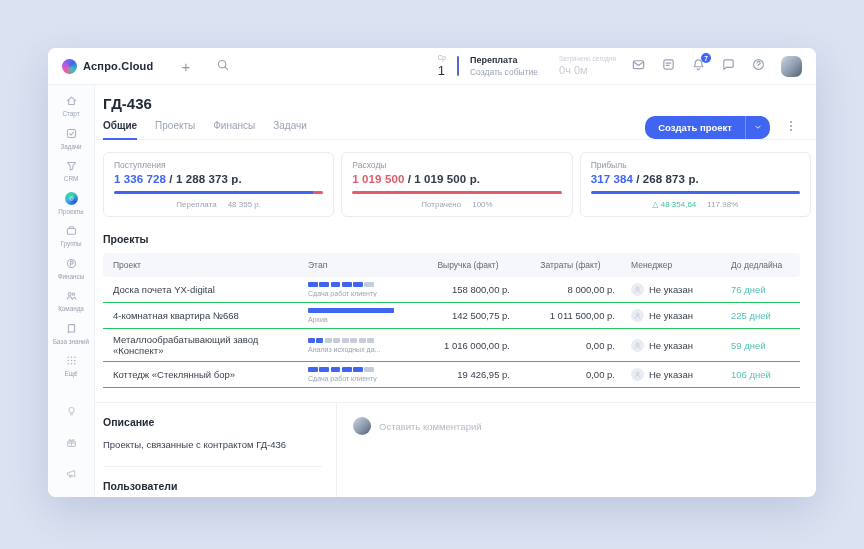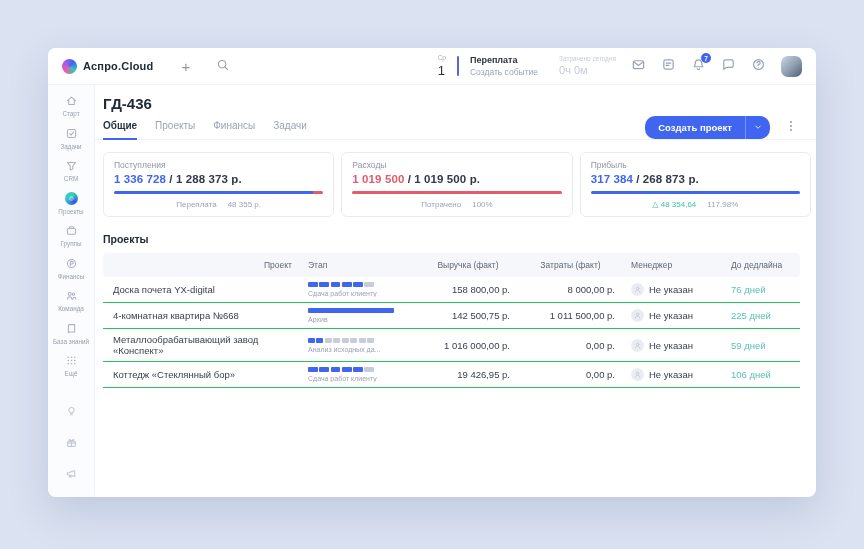--- a/index.html
+++ b/index.html
@@ -72,21 +72,21 @@
   .card-value { font-size:11.5px; font-weight:700; color:#323a49; margin-top:3px; white-space:nowrap; letter-spacing:.1px; }
   .card-bar { height:3px; border-radius:2px; margin-top:6px; display:flex; overflow:hidden; }
   .card-bar span { height:100%; }
   .card-foot { display:flex; justify-content:center; font-size:8px; color:#9aa3b5; margin-top:6px;gap:11px; }
   .card.no-bar .card-foot { margin-top:15px; }
 
   
   .sec { font-size:10.5px; font-weight:700; color:#222a37; margin:16px 16px 8px 8px; }
   table { width:calc(100% - 24px); margin:0 16px 0 8px; border-collapse:collapse; table-layout:fixed; }
   thead th { background:#f5f7fa; font-size:8.5px; font-weight:500; color:#5f6877; text-align:left; padding:7px 8px; }
-  thead th:first-child { border-radius:4px 0 0 4px; padding-left:10px;text-align:right; }
+  thead th:first-child { border-radius:4px 0 0 4px; padding-left:10px; }
   thead th:last-child { border-radius:0 4px 4px 0; }
   th.num { text-align:center; }
   tbody td { border-bottom:1px solid #22c55e; padding:5px 8px; font-size:9.5px; color:#39404e; vertical-align:middle; }
   tbody td:first-child { padding-left:10px; }
   td.num { text-align:right; white-space:nowrap; }
   .stagebar { display:flex; gap:1.5px; width:66px; height:5px; }
   .stagebar.solid { width:86px; }
   .stagebar span { flex:1; background:#c6cdda; border-radius:1px; }
   .stagebar span.f { background:#3f65f1; }
   .stagelabel { font-size:7px; color:#9aa3b5; margin-top:3px; white-space:nowrap; overflow:hidden; text-overflow:ellipsis; max-width:112px; }
@@ -479,17 +479,32 @@
                       </svg>
                     </span>
                     <span>Не указан</span>
                   </div>
                 </td>
                 <td><span class="deadline">106 дней</span></td>
               </tr>
             </tbody>
         </table>
 
+        <div class="bottom-split">
+          <div class="left-col">
+            <div class="sec2">Описание</div>
+            <div class="desc-text">Проекты, связанные с контрактом ГД-436</div>
+            <hr class="col-hr">
+            <div class="sec2">Пользователи</div>
+
+          </div>
+          <div class="right-col">
+            <div class="comment-box">
+              <span class="comment-av"></span>
+              <span class="comment-ph">Оставить комментарий</span>
+            </div>
+          </div>
+        </div>
       </main>
     </div>
 
   </div>
 </div>
 
 </body></html>

